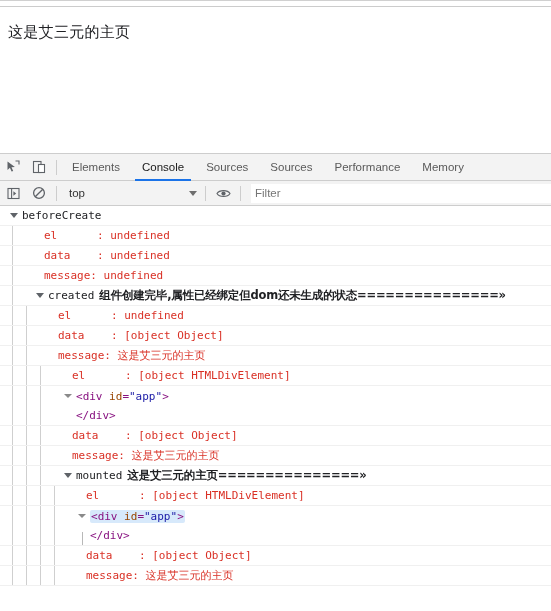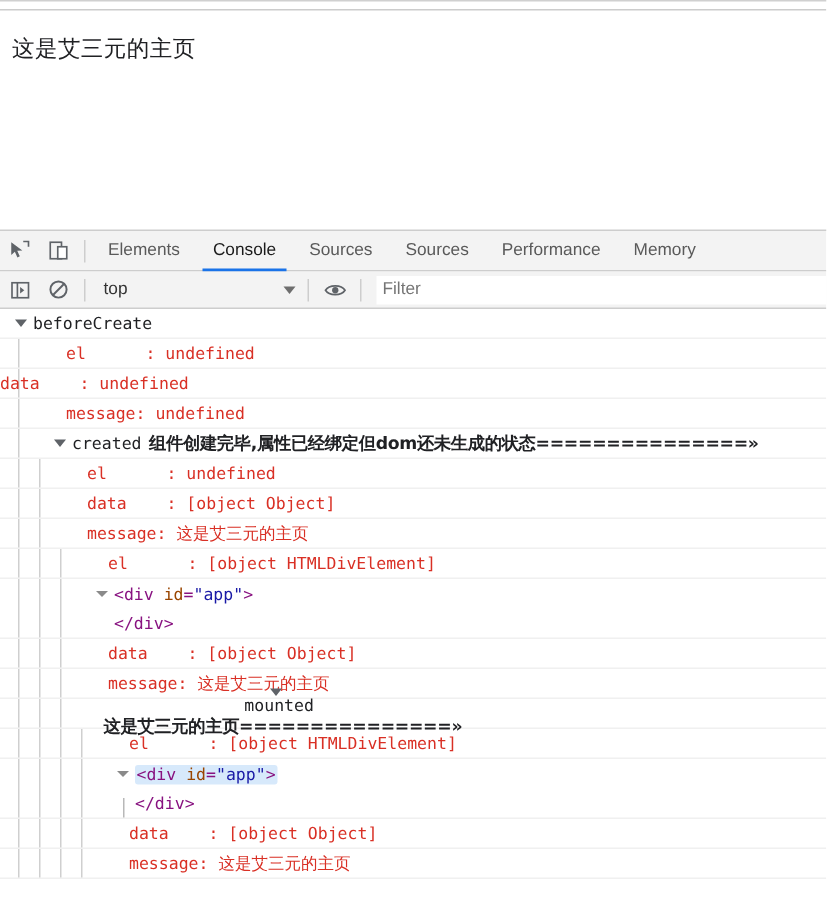--- a/index.html
+++ b/index.html
@@ -318,21 +318,21 @@
             <div class="guide" style="left: 12px;"></div>
           </div>
           <div class="row-content" style="margin-left: 44px;">
             <span class="err-text">el      : undefined</span>
           </div>
         </div>
         <div class="log-row">
           <div class="guides">
             <div class="guide" style="left: 12px;"></div>
           </div>
-          <div class="row-content" style="">
+          <div class="row-content" style="margin-left: 44px;">
             <span class="err-text">data    : undefined</span>
           </div>
         </div>
         <div class="log-row">
           <div class="guides">
             <div class="guide" style="left: 12px;"></div>
           </div>
           <div class="row-content" style="margin-left: 44px;">
             <span class="err-text">message: undefined</span>
           </div>
@@ -419,21 +419,21 @@
           <div class="row-content" style="margin-left: 72px;">
             <span class="err-text cjk">message: 这是艾三元的主页</span>
           </div>
         </div>
         <div class="log-row">
           <div class="guides">
             <div class="guide" style="left: 12px;"></div>
             <div class="guide" style="left: 26px;"></div>
             <div class="guide" style="left: 40px;"></div>
           </div>
-          <div class="row-content" style="margin-left: 64px; flex-direction: column;">
+          <div class="row-content" style="margin-left: 64px;">
             <span class="tri"></span>
             <span class="grp-name">mounted</span>
             <span class="grp-desc">这是艾三元的主页===============»</span>
           </div>
         </div>
         <div class="log-row">
           <div class="guides">
             <div class="guide" style="left: 12px;"></div>
             <div class="guide" style="left: 26px;"></div>
             <div class="guide" style="left: 40px;"></div>

